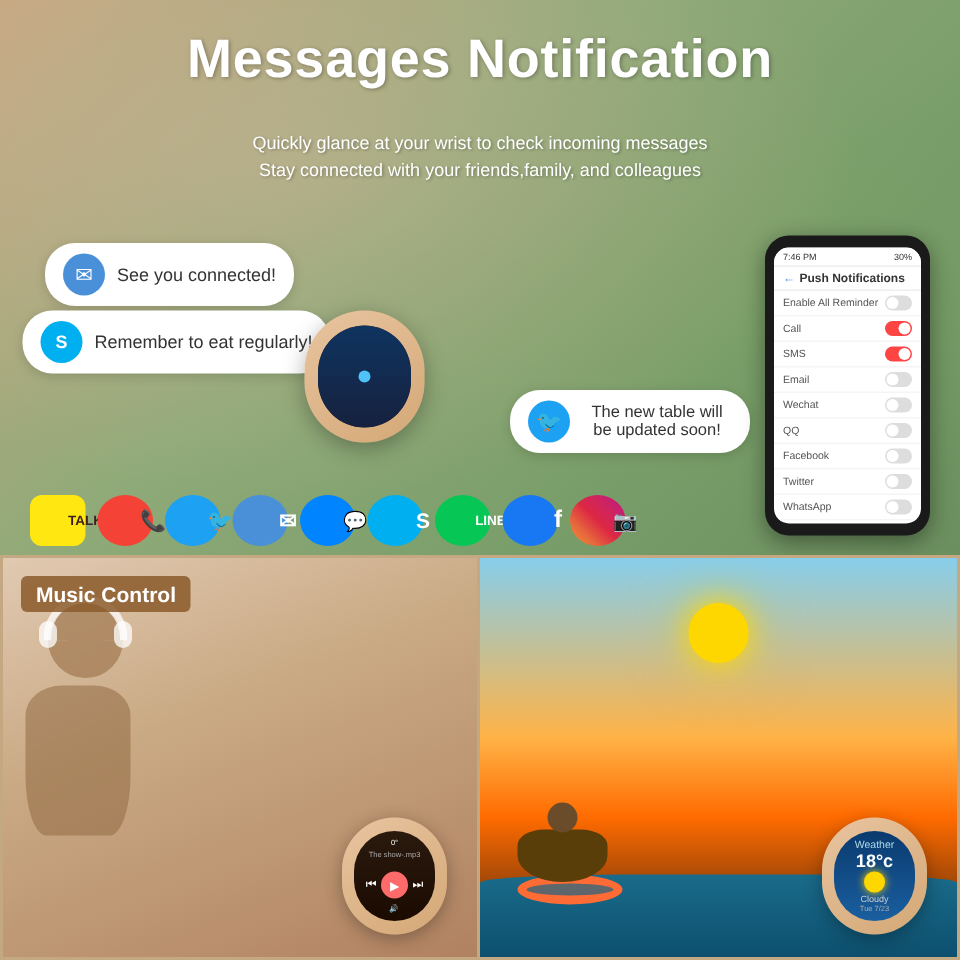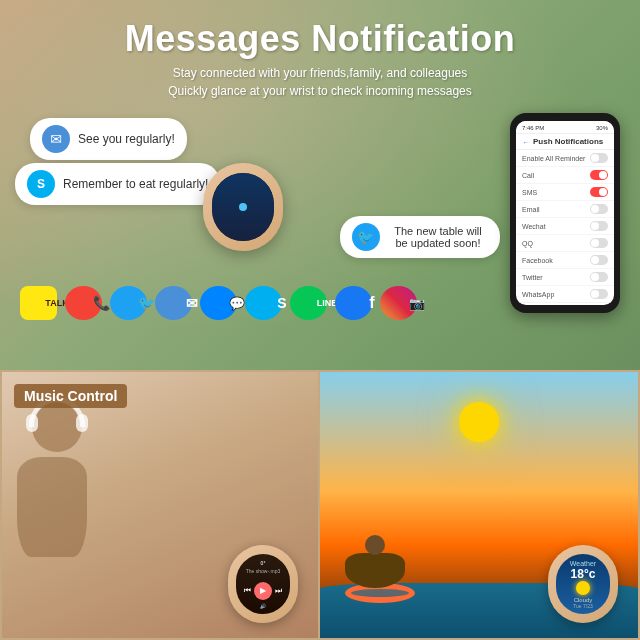--- a/index.html
+++ b/index.html
@@ -37,20 +37,21 @@
                   radial-gradient(ellipse at 70% 50%, rgba(120,160,100,0.5) 0%, transparent 60%);
     }
 
     .top-content {
       position: relative;
       z-index: 2;
       width: 100%;
       display: flex;
       flex-direction: column;
       align-items: center;
+      gap: 22px;
     }
 
     .main-title {
       color: white;
       font-size: 36px;
       font-weight: 900;
       text-align: center;
       margin-top: 18px;
       text-shadow: 1px 1px 3px rgba(0,0,0,0.3);
       letter-spacing: 0.5px;
@@ -493,29 +494,29 @@
 <body>
 
 <div class="container">
 
   <div class="top-section">
     <div class="bg-blur"></div>
 
     <div class="top-content">
       <h1 class="main-title">Messages Notification</h1>
       <div class="subtitle">
+        <div>Quickly glance at your wrist to check incoming messages</div>
         <div>Stay connected with your friends,family, and colleagues</div>
-        <div>Quickly glance at your wrist to check incoming messages</div>
       </div>
 
       <div class="middle-area">
 
         <div class="notif-bubble notif-bubble-1">
           <div class="icon-circle icon-email">✉</div>
-          <span>See you regularly!</span>
+          <span>See you connected!</span>
         </div>
 
         <div class="notif-bubble notif-bubble-2">
           <div class="icon-circle icon-skype" style="font-size:12px;font-weight:bold;">S</div>
           <span>Remember to eat regularly!</span>
         </div>
 
         <div class="notif-bubble notif-bubble-3">
           <div class="icon-circle icon-twitter-bubble">🐦</div>
           <span>The new table will be updated soon!</span>

